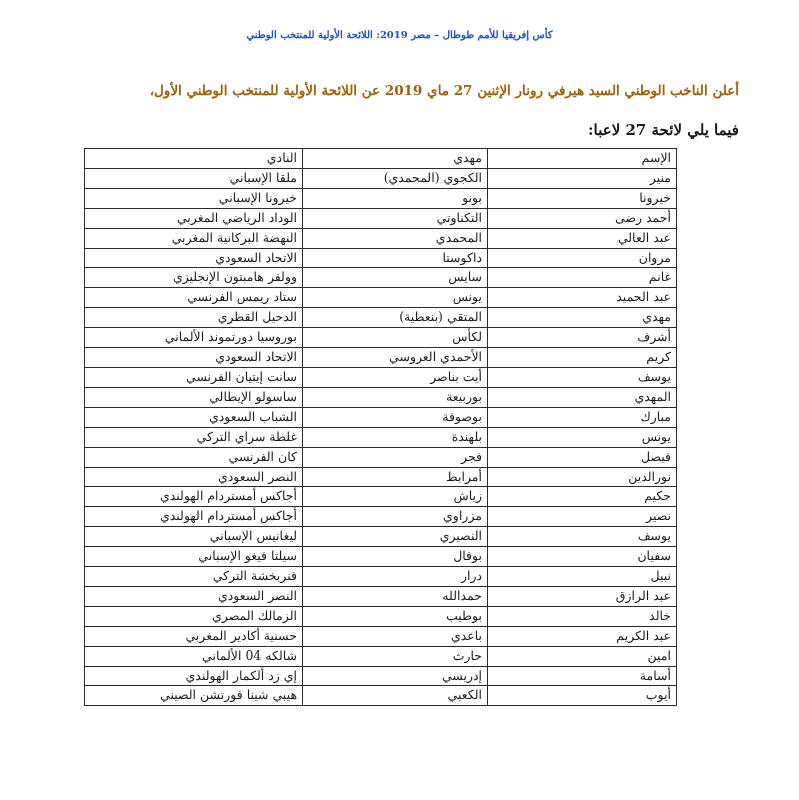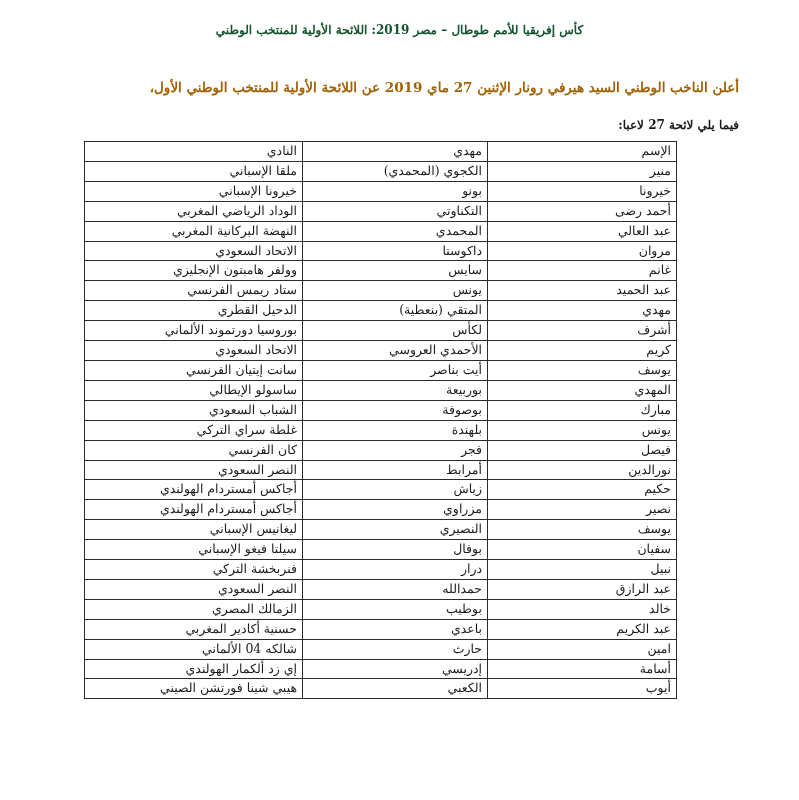--- a/index.html
+++ b/index.html
@@ -14,42 +14,42 @@
     direction: rtl;
     font-family: "DejaVu Serif", "Liberation Serif", serif;
     color: #1c1c1c;
   }
   .doc {
     width: 799px;
     height: 800px;
     position: relative;
   }
   .doc-title {
-    padding-top: 23px;
+    padding-top: 29px;
     text-align: center;
-    font-size: 12px;
+    font-size: 10px;
     font-weight: bold;
     white-space: nowrap;
-    color: #14532d;
+    color: #1d4ed8;
   }
   .doc-paragraph {
     margin: 37px 60px 0 58px;
     font-size: 13.5px;
     font-weight: bold;
     line-height: 26px;
     color: #a16207;
   }
   .para-line {
     text-align: right;
     white-space: nowrap;
     overflow: hidden;
   }
   .list-intro {
     margin: 18px 60px 0 0;
-    font-size: 12px;
+    font-size: 15px;
     font-weight: bold;
     text-align: right;
     color: #1a1a1a;
   }
   table.players {
     border-collapse: collapse;
     table-layout: fixed;
     width: 592px;
     margin: 9px 122px 0 0;
   }

